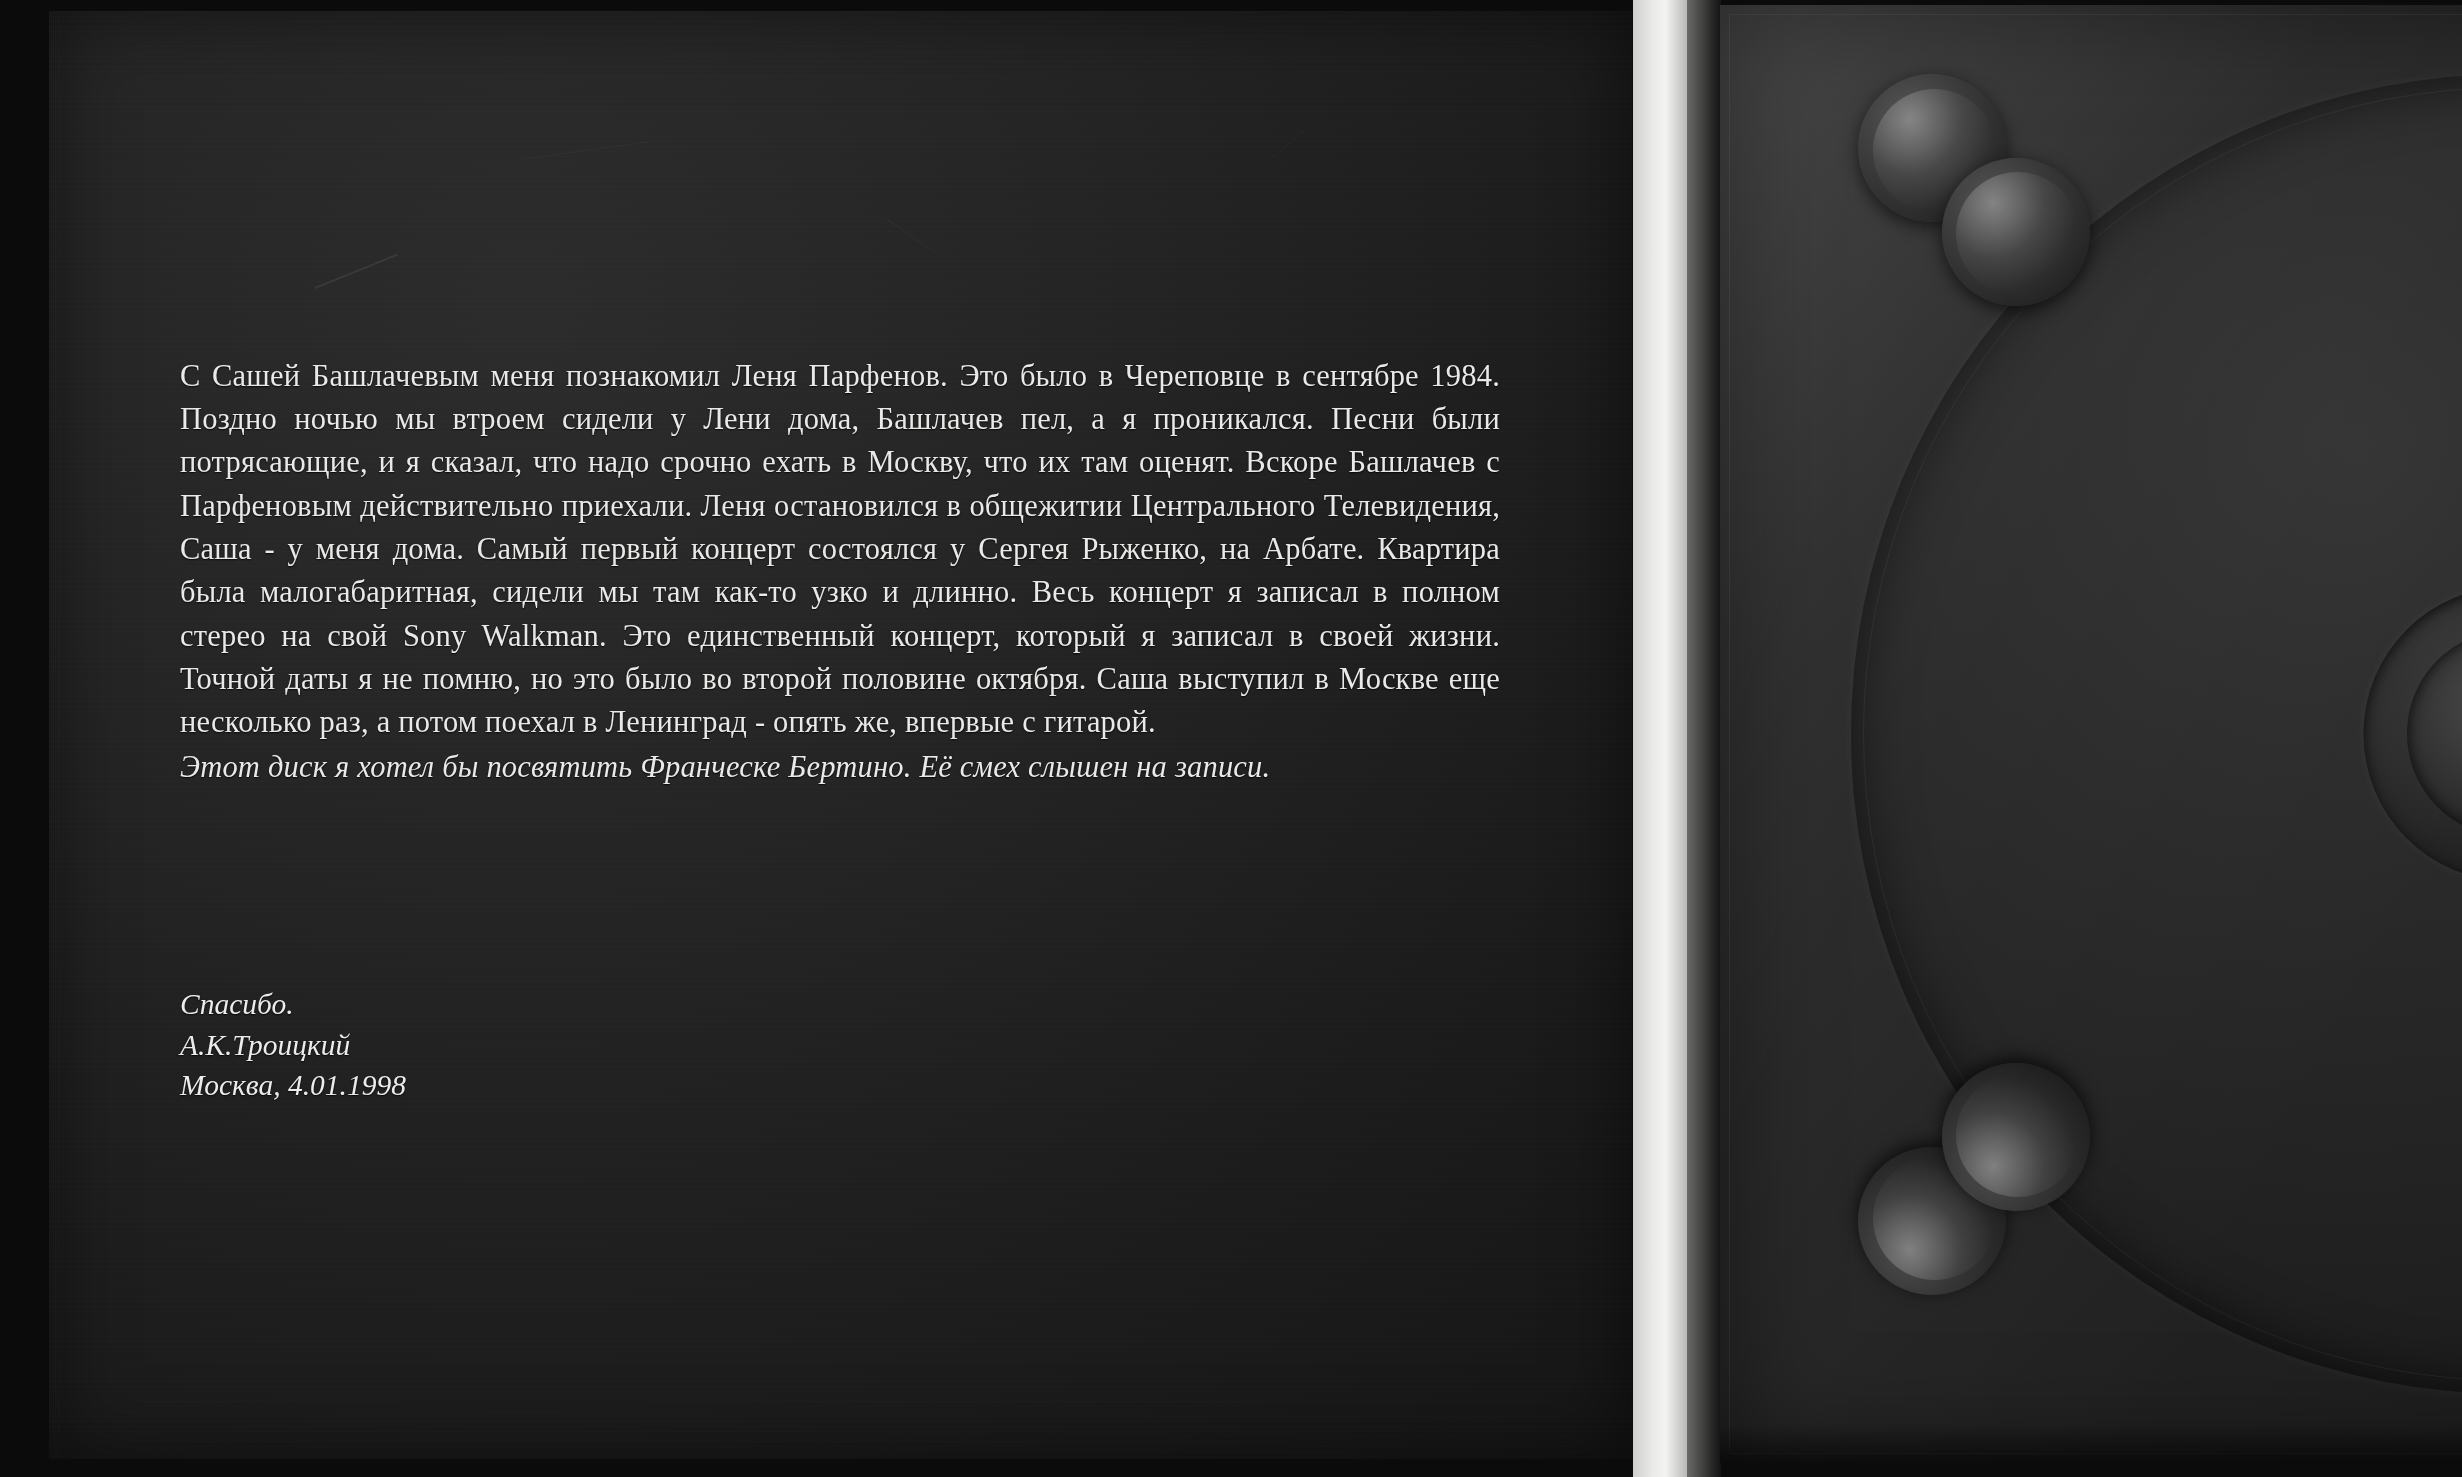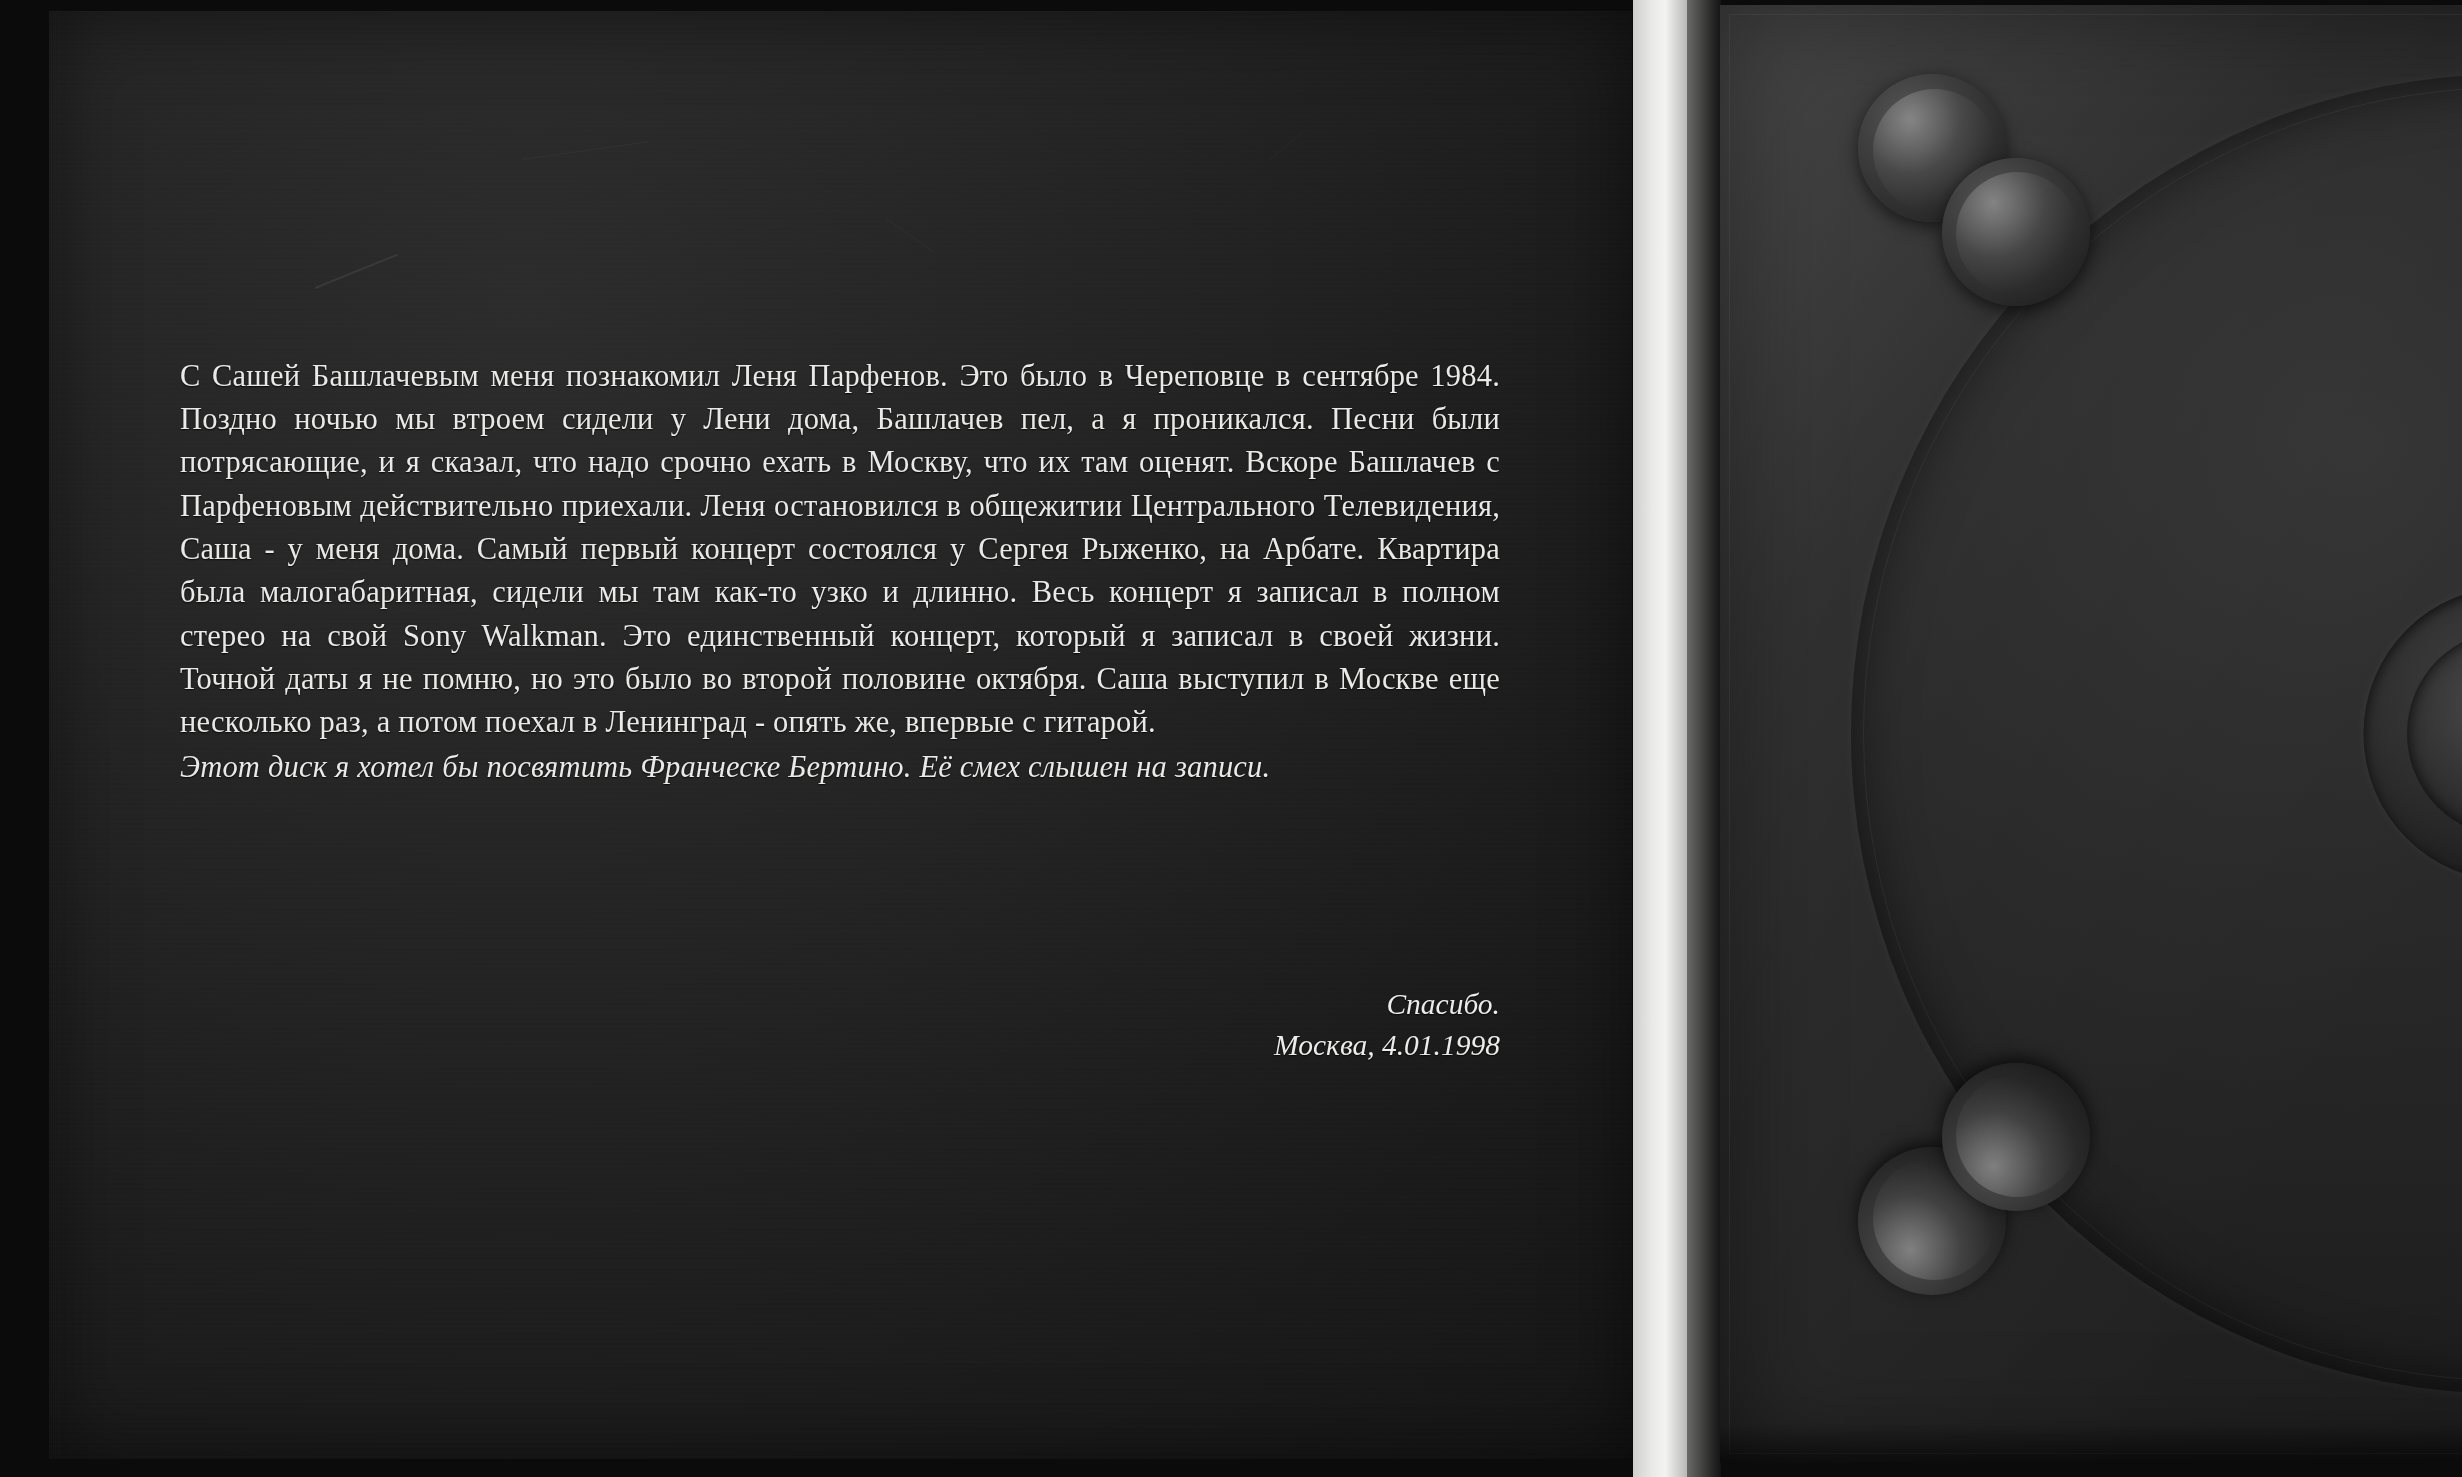--- a/index.html
+++ b/index.html
@@ -73,21 +73,20 @@
   .booklet-text p.last-block {
     text-align: left;
     margin-top: 2px;
     font-style: italic;
   }
   .signature {
     position: absolute;
     left: 131px;
     top: 973px;
     width: 1320px;
-    text-align: right;
     color: #ececea;
     font-family: "Liberation Serif", serif;
     font-style: italic;
     font-size: 29.5px;
     line-height: 1.38;
     text-shadow: 0 1px 1.5px rgba(0,0,0,0.8);
   }
 
   
   .spine {
@@ -230,20 +229,21 @@
     <div class="scratch scr3"></div>
     <div class="scratch scr4"></div>
 
     <div class="booklet-text">
       <p>С Сашей Башлачевым меня познакомил Леня Парфенов. Это было в Череповце в сентябре 1984. Поздно ночью мы втроем сидели у Лени дома, Башлачев пел, а я проникался. Песни были потрясающие, и я сказал, что надо срочно ехать в Москву, что их там оценят. Вскоре Башлачев с Парфеновым действительно приехали. Леня остановился в общежитии Центрального Телевидения, Саша - у меня дома. Самый первый концерт состоялся у Сергея Рыженко, на Арбате. Квартира была малогабаритная, сидели мы там как-то узко и длинно. Весь концерт я записал в полном стерео на свой Sony Walkman. Это единственный концерт, который я записал в своей жизни. Точной даты я не помню, но это было во второй половине октября. Саша выступил в Москве еще несколько раз, а потом поехал в Ленинград - опять же, впервые с гитарой.</p>
       <p class="last-block">Этот диск я хотел бы посвятить Франческе Бертино. Её смех слышен на записи.</p>
     </div>
 
     <div class="signature">
       <div>Спасибо.</div>
+      <div>А.К.Троицкий</div>
       <div>Москва, 4.01.1998</div>
     </div>
   </div>
 
   <div class="spine"></div>
   <div class="spine-shadow"></div>
 
   <div class="tray">
     <div class="tray-rim"></div>
 

